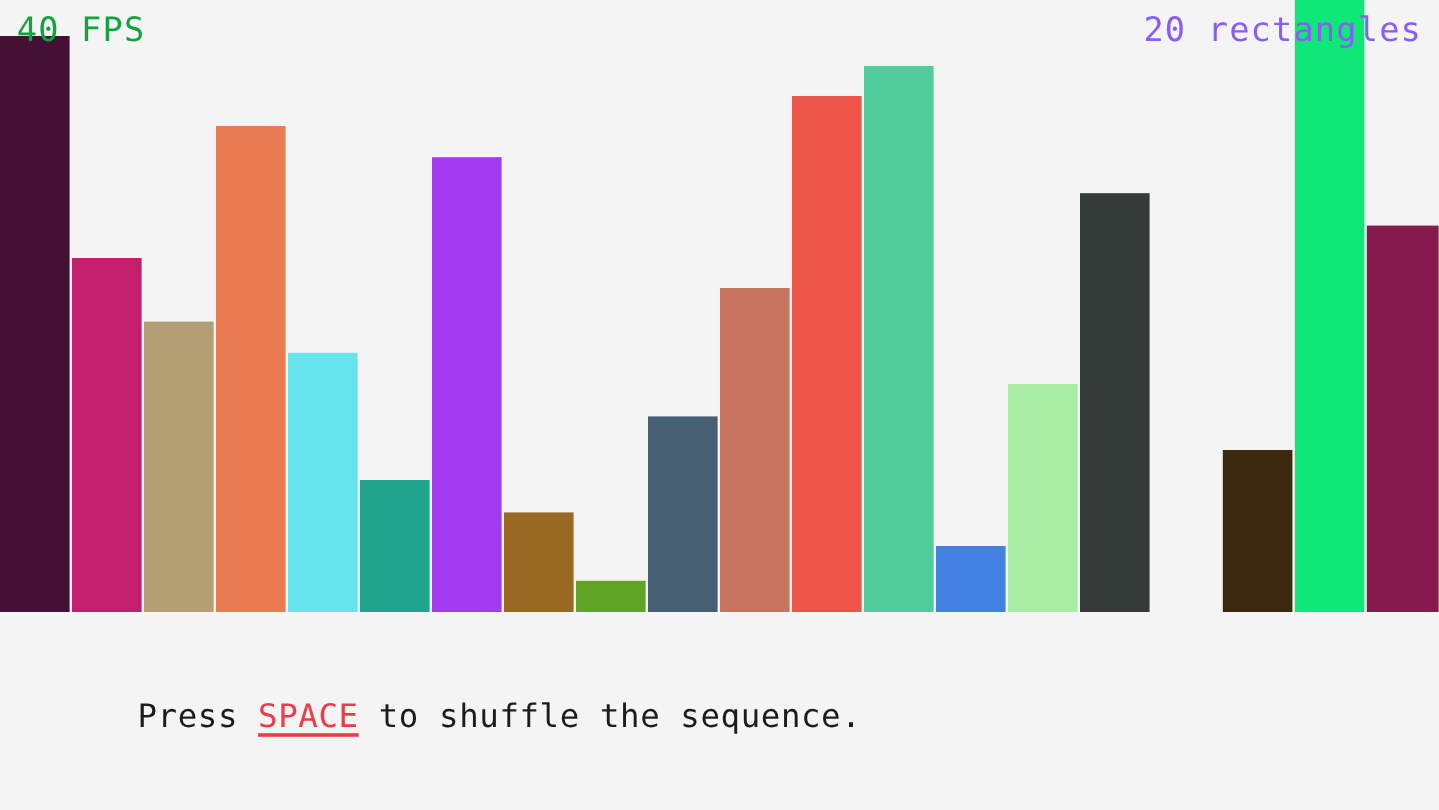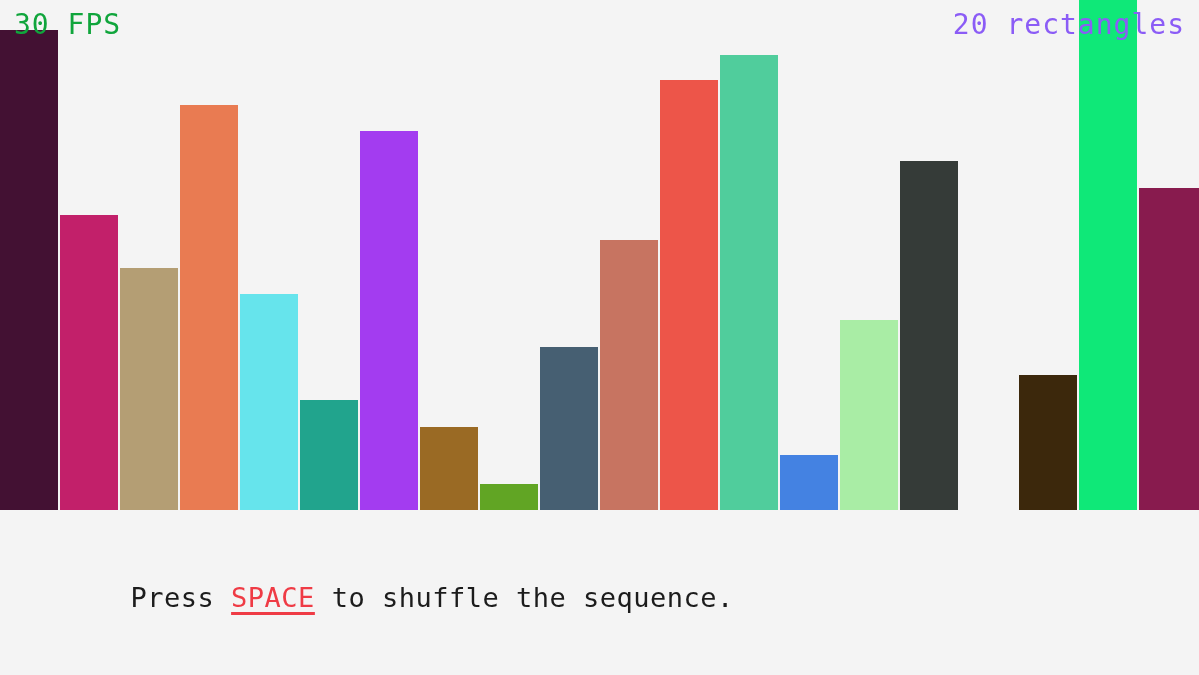--- a/index.html
+++ b/index.html
@@ -32,21 +32,21 @@
     font-size:28px;letter-spacing:1px;
     color:#8b5cf6;
     font-family:"DejaVu Sans Mono","Liberation Mono",monospace;
     white-space:pre;
   }
 
   
   #instructions{
     position:absolute;left:0;top:512px;width:1199px;height:163px;
     background:#f4f4f4;
-    padding:14px 0 0 30px;
+    padding:14px 0 0 14px;
     box-sizing:border-box;
   }
   .instr-line{
     font-size:27px;
     line-height:48px;
     color:#1c1c1c;
     white-space:pre;
     letter-spacing:0.5px;
   }
   .key{
@@ -76,21 +76,21 @@
       <div class="bar" style="left: 660px; width: 58px; height: 430px; background: rgb(237, 85, 73);"></div>
       <div class="bar" style="left: 720px; width: 58px; height: 455px; background: rgb(80, 205, 156);"></div>
       <div class="bar" style="left: 780px; width: 58px; height: 55px; background: rgb(68, 130, 226);"></div>
       <div class="bar" style="left: 840px; width: 58px; height: 190px; background: rgb(169, 237, 165);"></div>
       <div class="bar" style="left: 900px; width: 58px; height: 349px; background: rgb(53, 59, 56);"></div>
       <div class="bar" style="left: 1019px; width: 58px; height: 135px; background: rgb(60, 40, 12);"></div>
       <div class="bar" style="left: 1079px; width: 58px; height: 530px; background: rgb(15, 232, 120);"></div>
       <div class="bar" style="left: 1139px; width: 60px; height: 322px; background: rgb(136, 27, 78);"></div>
     </div>
 
-  <div id="fps-label">30 FPS</div>
+  <div id="fps-label">40 FPS</div>
   <div id="count-label">20 rectangles</div>
 
   <div id="instructions">
     <div class="instr-line">
       <span>Press </span><span class="key">SPACE</span><span> to shuffle the sequence.</span>
     </div>
     <div class="instr-line">
       
     </div>
 

